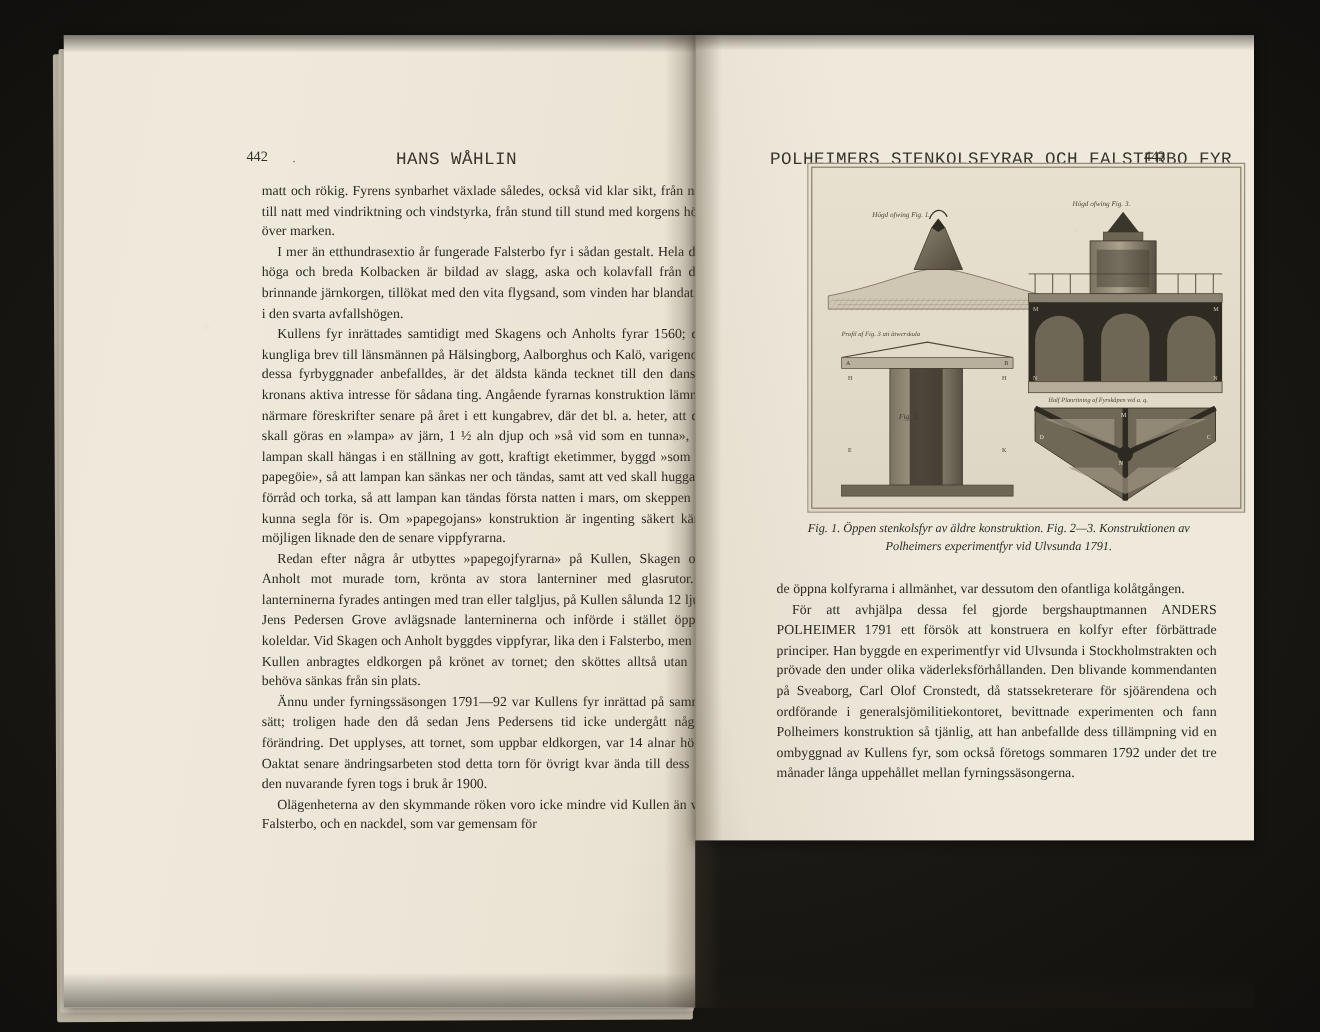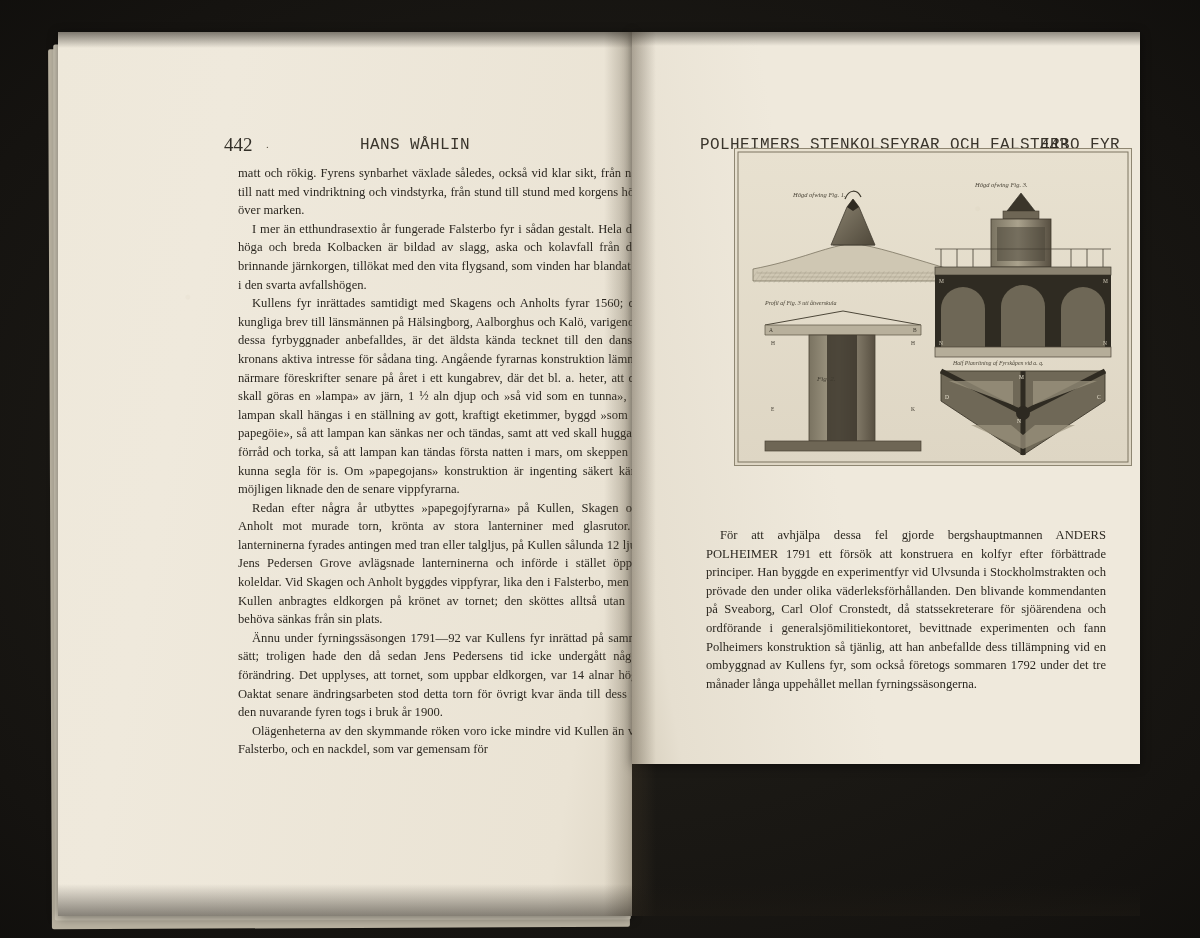--- a/index.html
+++ b/index.html
@@ -86,21 +86,21 @@
   .running-head {
     position: absolute;
     font-size: 16px;
     letter-spacing: 1.1px;
     color: #3a352c;
     white-space: nowrap;
     font-family: Liberation Mono, monospace;
   }
   .folio {
     position: absolute;
-    font-size: 19px;
+    font-size: 13px;
     color: #332f28;
   }
   .col {
     position: absolute;
     width: 400px;
     font-size: 12.6px;
     line-height: 18.6px;
     text-align: justify;
     color: #2c2821;
     hyphens: manual;
@@ -290,22 +290,24 @@
           <path d="M236 276 L288 300 L340 276 L300 276 L288 286 L276 276 Z" fill="#9c947f" opacity="0.7"></path>
           <circle cx="288" cy="264" r="7" fill="#2d2921"></circle>
           <text x="284" y="230" font-family="Liberation Serif, serif" font-size="5.5" fill="#e6dfcd">M</text>
           <text x="282" y="274" font-family="Liberation Serif, serif" font-size="5.5" fill="#e6dfcd">N</text>
           <text x="210" y="250" font-family="Liberation Serif, serif" font-size="5.5" fill="#e6dfcd">D</text>
           <text x="362" y="250" font-family="Liberation Serif, serif" font-size="5.5" fill="#e6dfcd">C</text>
         </g>
       </svg>
     </div>
 
+    <div class="caption">Fig. 1. Öppen stenkolsfyr av äldre konstruktion. Fig. 2—3. Konstruktionen av Polheimers experimentfyr vid Ulvsunda 1791.</div>
 
     <div class="col" id="right-col">
+      <p class="first">de öppna kolfyrarna i allmänhet, var dessutom den ofantliga kolåtgången.</p>
       <p>För att avhjälpa dessa fel gjorde bergshauptmannen ANDERS POLHEIMER 1791 ett försök att konstruera en kolfyr efter förbättrade principer. Han byggde en experimentfyr vid Ulvsunda i Stockholmstrakten och prövade den under olika väderleksförhållanden. Den blivande kommendanten på Sveaborg, Carl Olof Cronstedt, då statssekreterare för sjöärendena och ordförande i generalsjömilitiekontoret, bevittnade experimenten och fann Polheimers konstruktion så tjänlig, att han anbefallde dess tillämpning vid en ombyggnad av Kullens fyr, som också företogs sommaren 1792 under det tre månader långa uppehållet mellan fyrningssäsongerna.</p>
     </div>
 
     <div class="gutter"></div>
     <div class="edge-top-left"></div>
     <div class="edge-top-right"></div>
     <div class="edge-bottom"></div>
     <div class="grain"></div>
   </div>
 </div>

